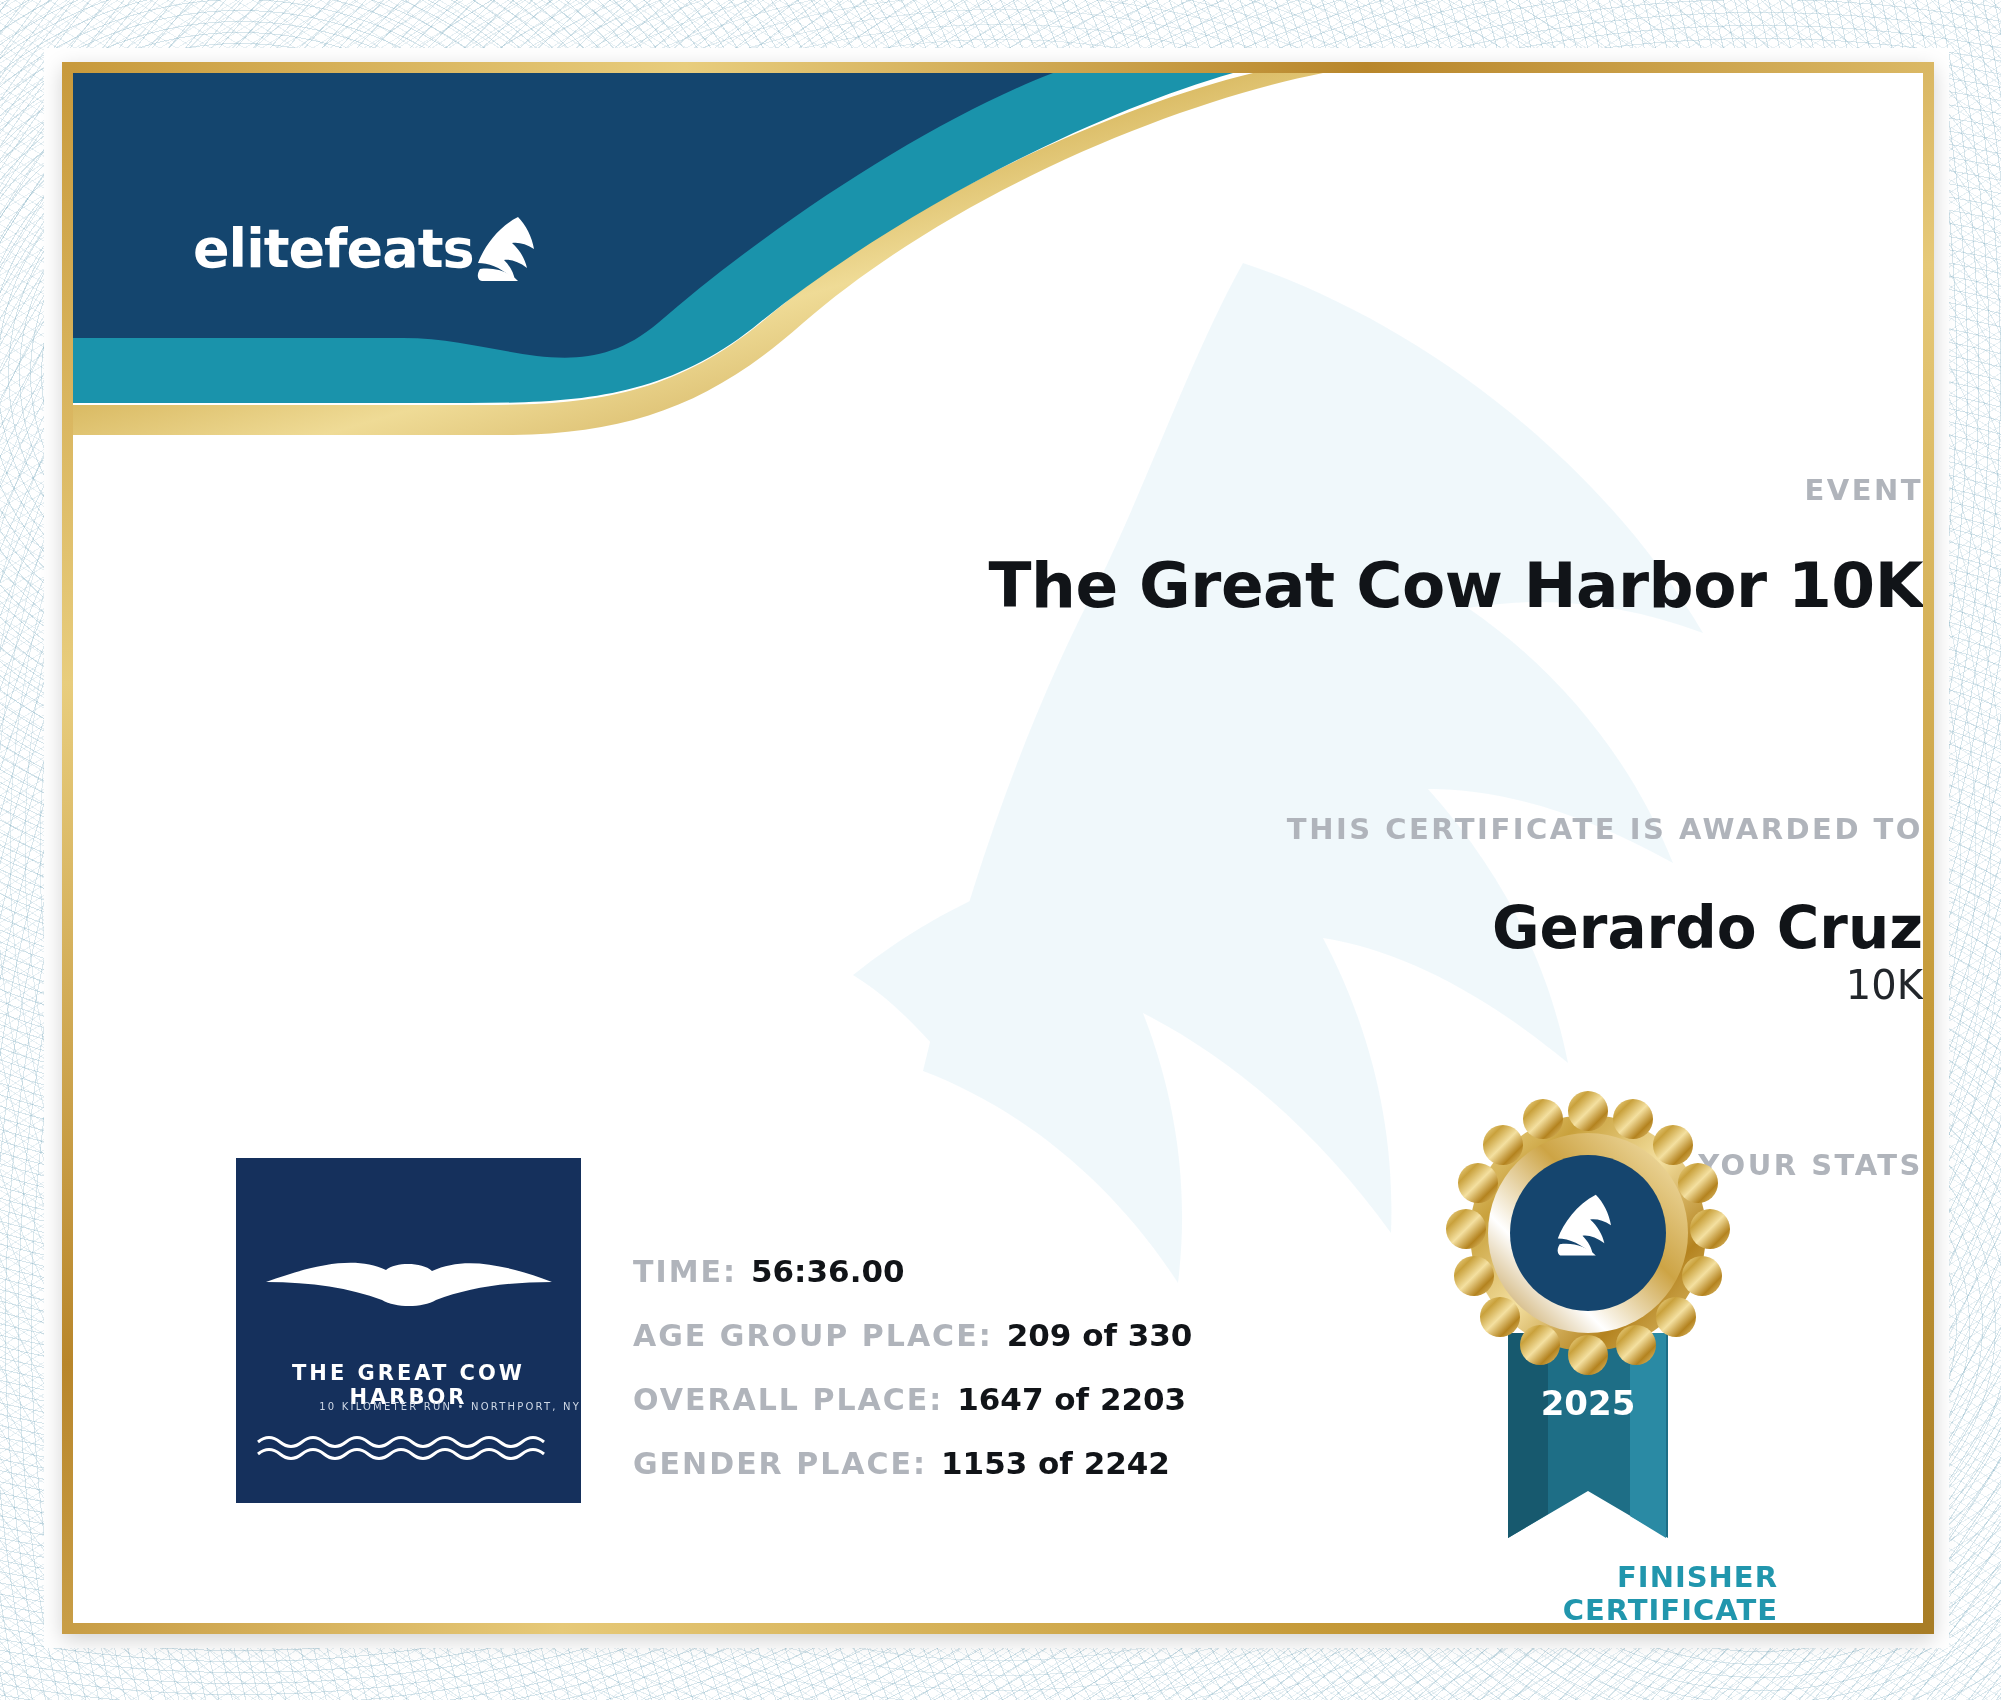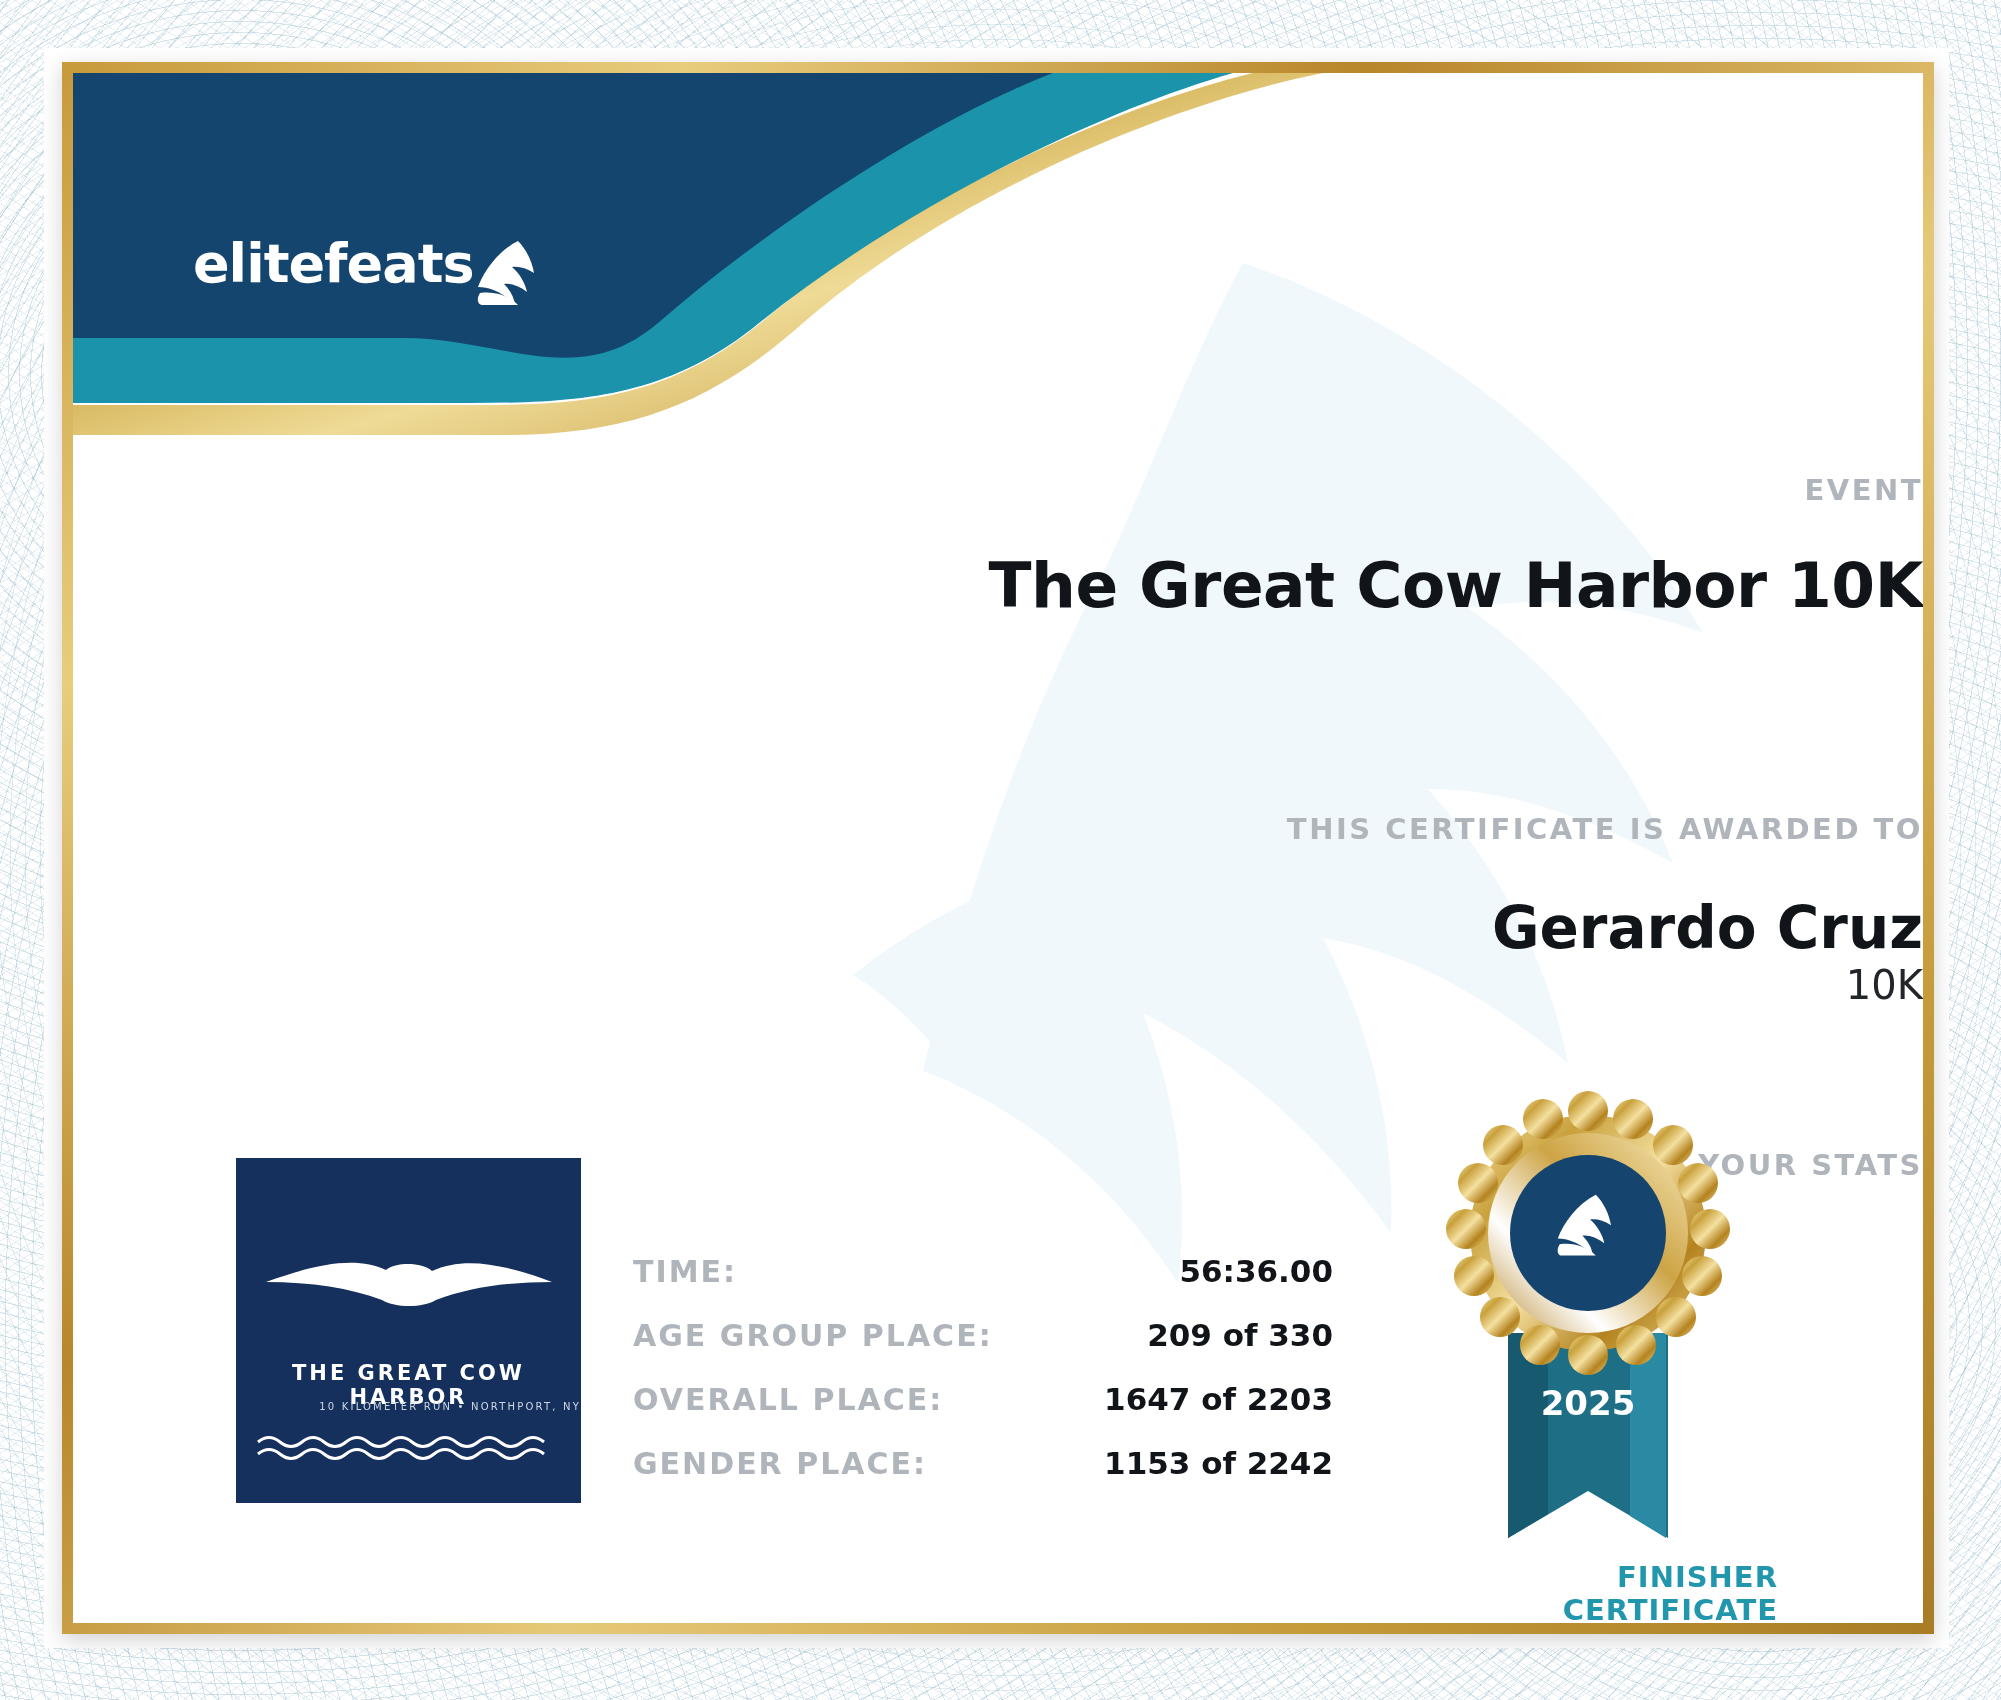--- a/index.html
+++ b/index.html
@@ -71,22 +71,21 @@
     left: 0; top: 0;
     width: 1250px;
     height: 390px;
     pointer-events: none;
   }
   .brand-logo {
     position: absolute;
     left: 120px;
     top: 140px;
     display: flex;
-    align-items: flex-start;
-    margin-top: 24px;
+    align-items: center;
   }
   .brand-text {
     font-family: "DejaVu Sans", sans-serif;
     font-size: 54px;
     font-weight: bold;
     letter-spacing: -1px;
     color: #ffffff;
     line-height: 1;
   }
 
@@ -132,21 +131,21 @@
   
   .stats-table {
     position: absolute;
     left: 560px;
     top: 1180px;
     width: 700px;
   }
   .stat-row {
     display: flex;
     align-items: baseline;
-    justify-content: space-between;
+    justify-content: flex-start;
     margin-bottom: 28px;
   }
   .stat-key {
     color: #b0b4bb;
     font-size: 30px;
     letter-spacing: 2px;
     font-weight: 600;
     text-align: right;
     white-space: nowrap;
   }

